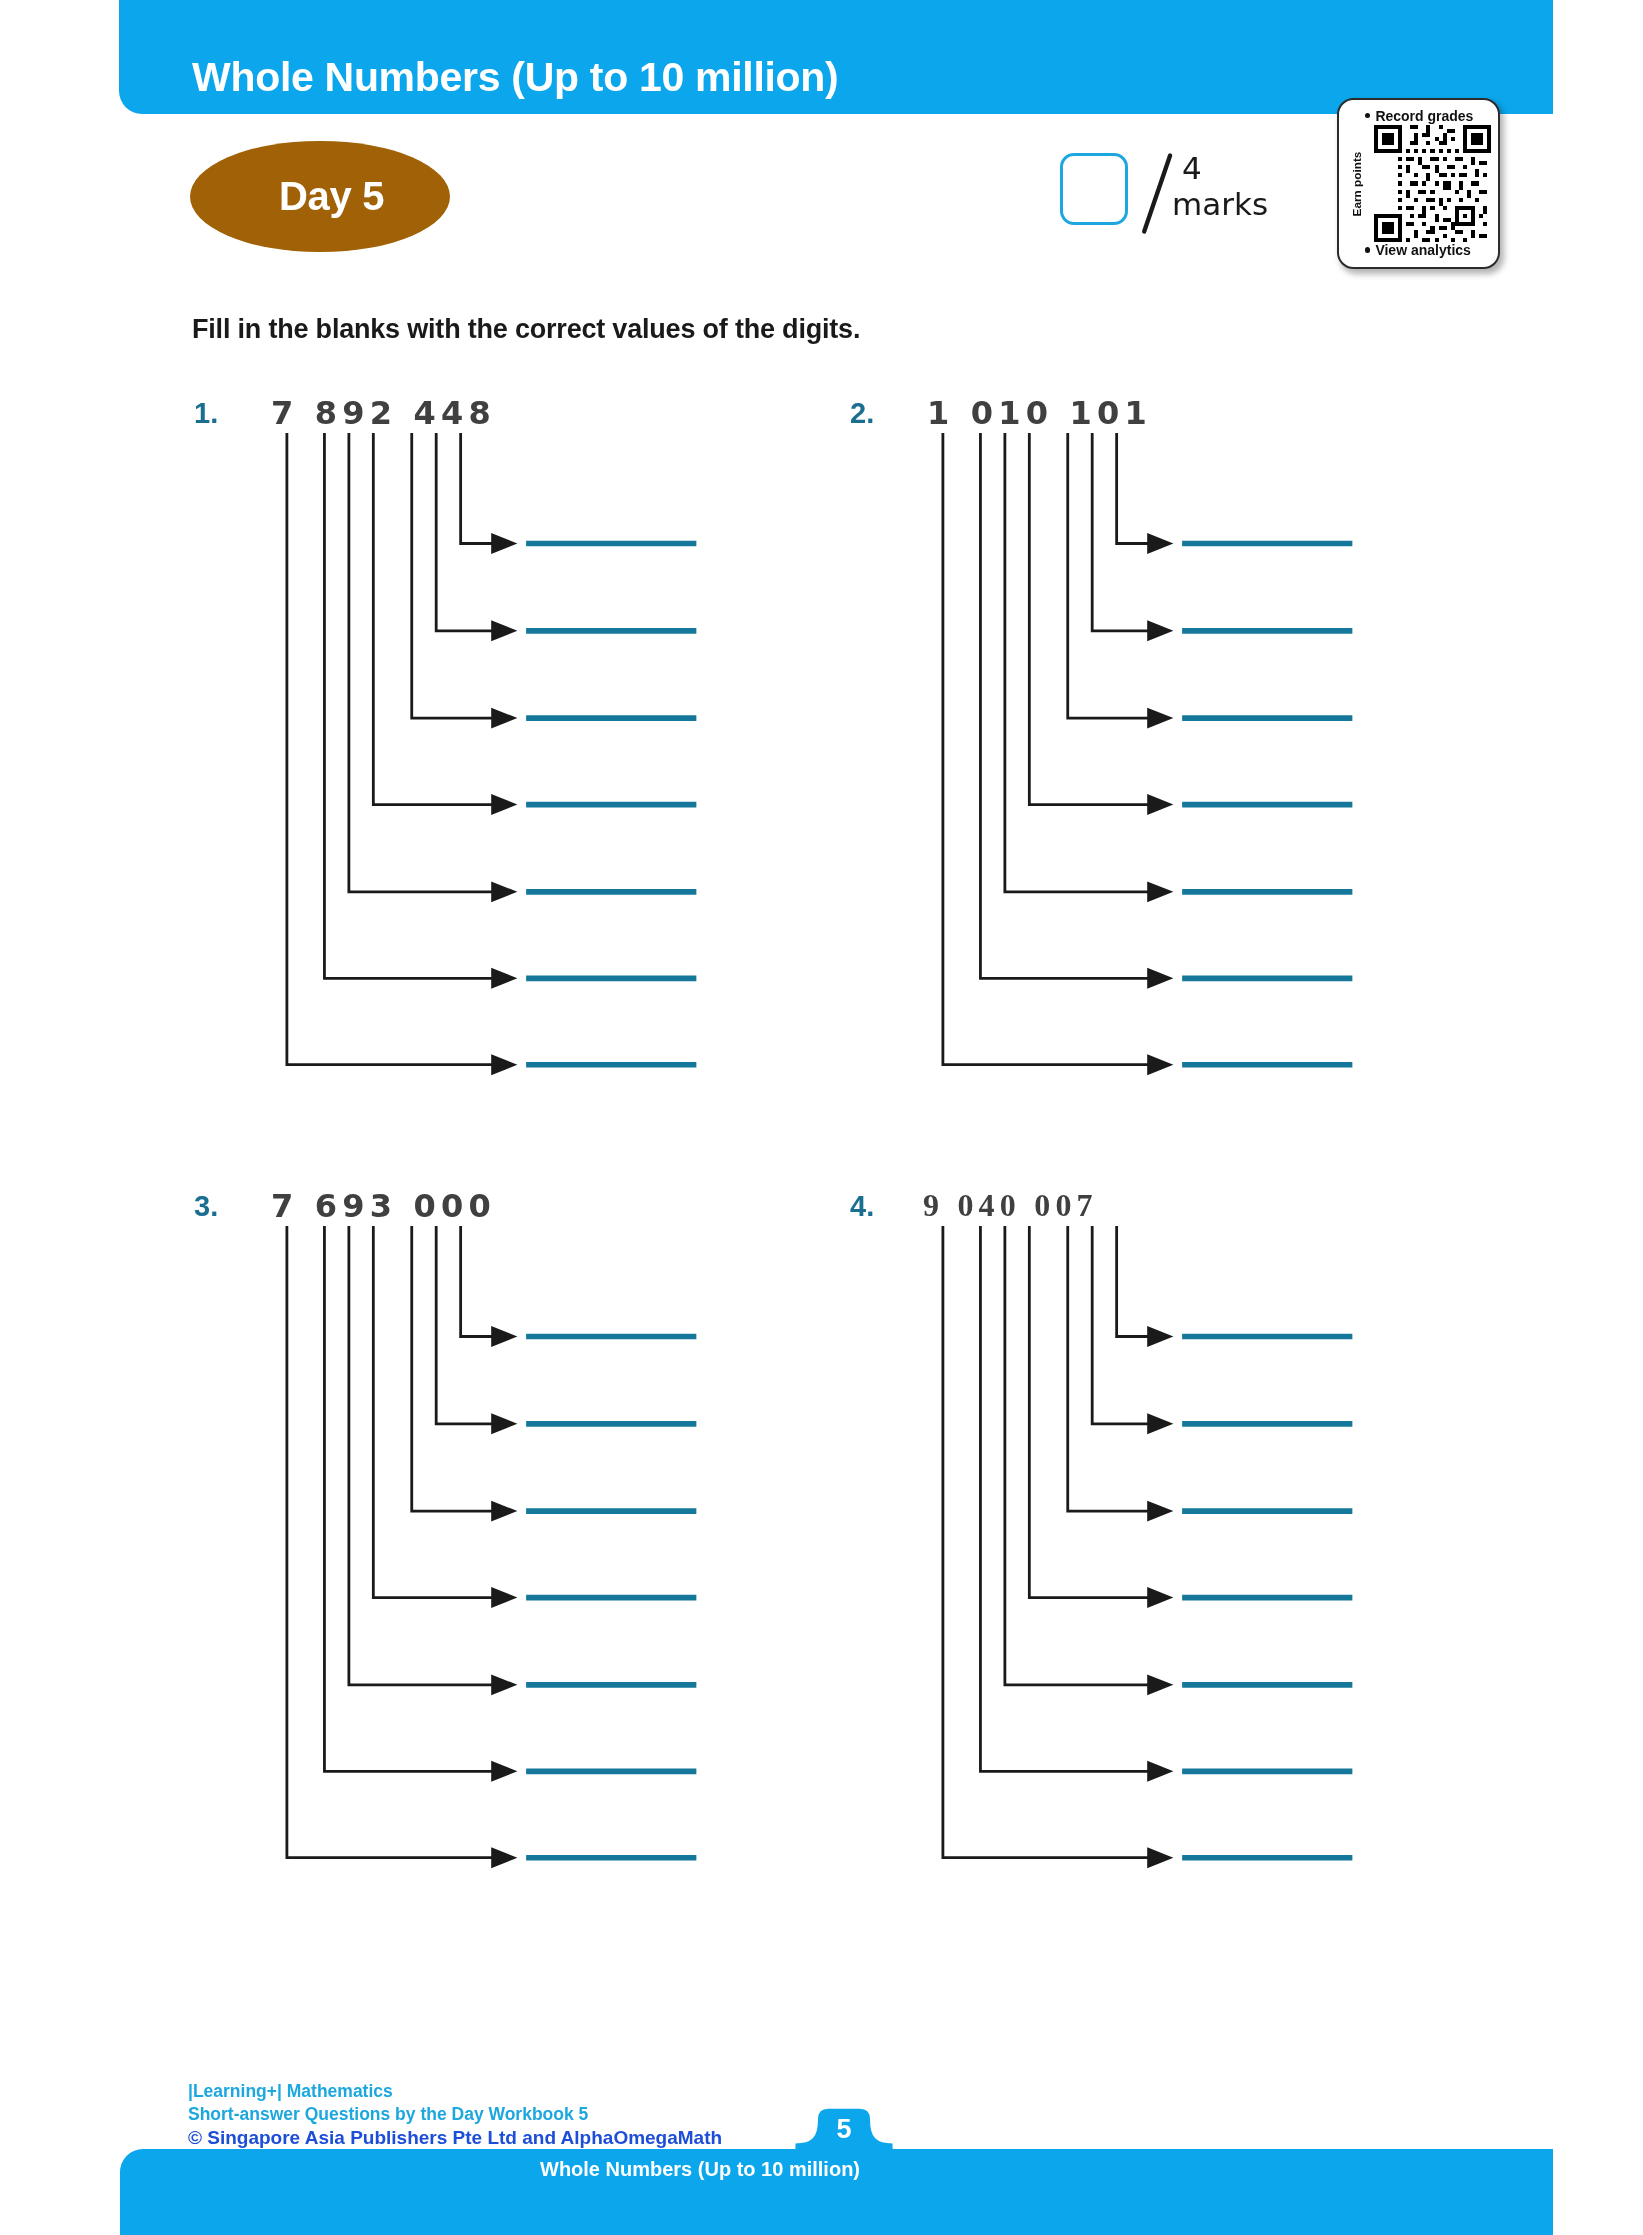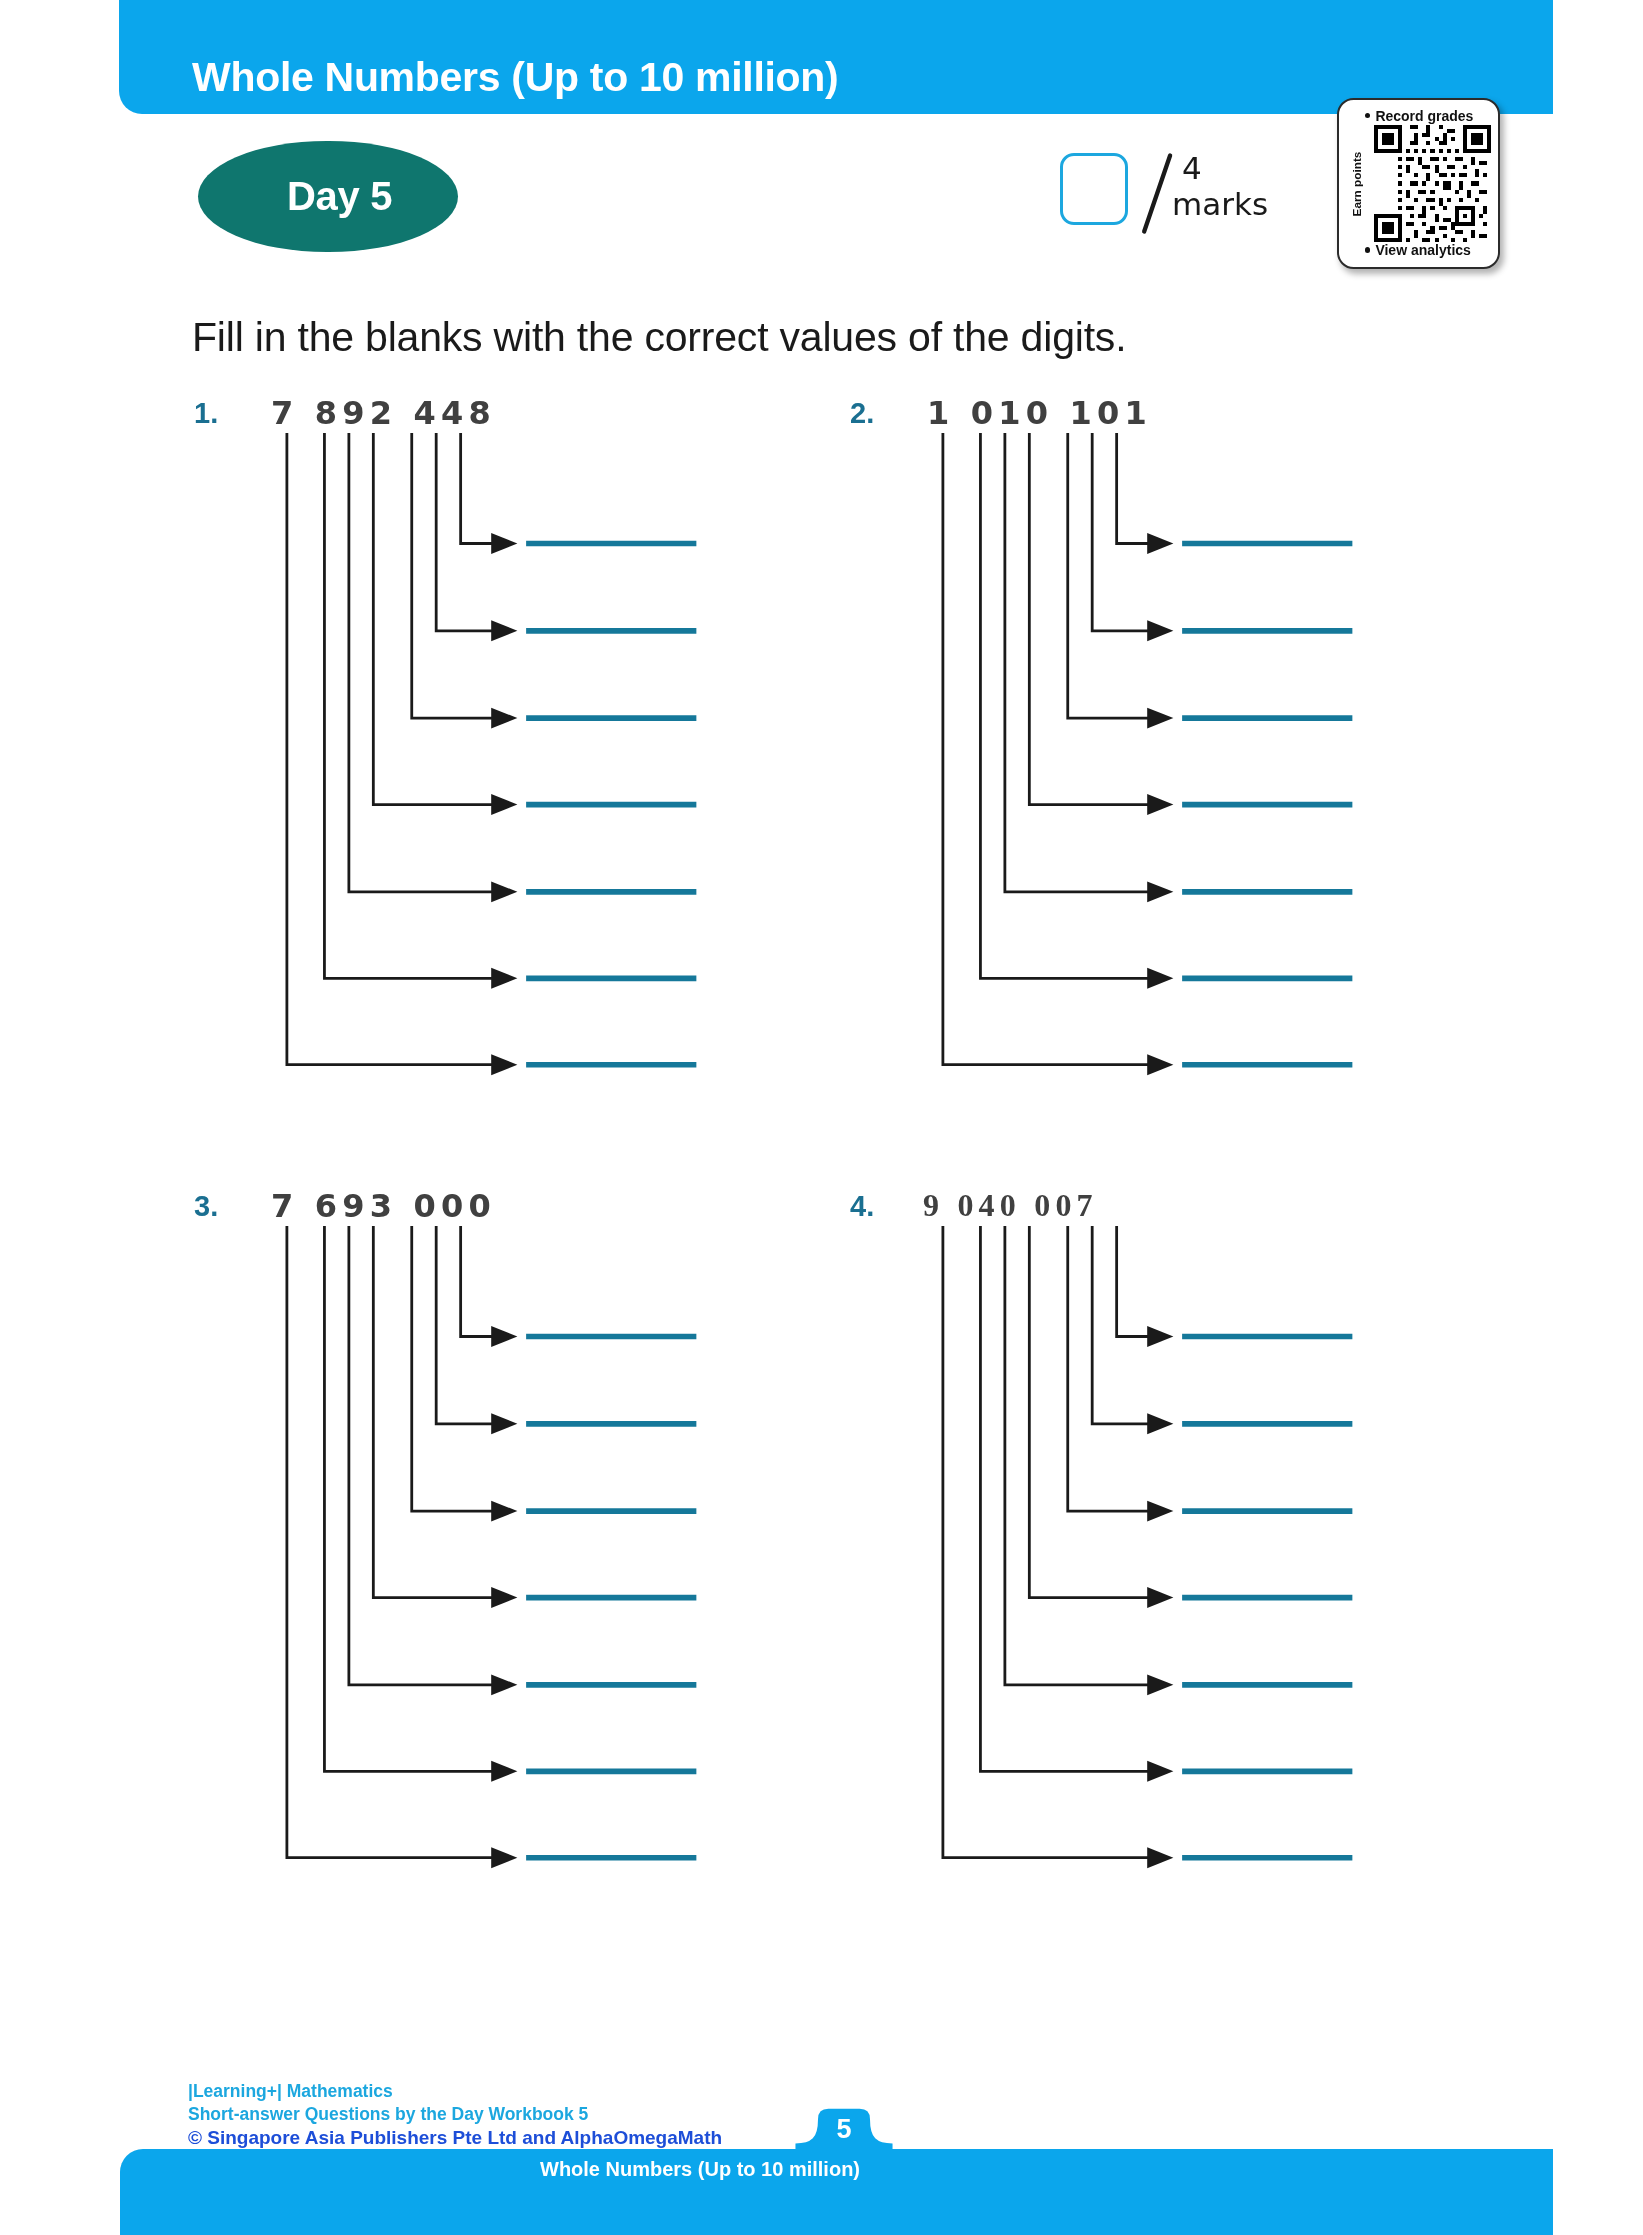--- a/index.html
+++ b/index.html
@@ -34,25 +34,25 @@
     font-size: 41px;
     font-weight: bold;
     color: #ffffff;
     letter-spacing: -0.3px;
     white-space: nowrap;
   }
 
   
   .day-badge {
     position: absolute;
-    left: 198px;
+    left: 190px;
     top: 141px;
     width: 260px;
     height: 111px;
-    background: #0f766e;
+    background: #a16207;
     border-radius: 130px / 56px;
   }
   .day-badge-label {
     position: absolute;
     left: 0;
     top: 0;
     width: 260px;
     height: 111px;
     display: flex;
     align-items: center;
@@ -161,22 +161,22 @@
     width: 117px;
     height: 117px;
   }
   .qr-matrix svg { display: block; }
 
   
   .instruction {
     position: absolute;
     left: 192px;
     top: 314px;
-    font-size: 41px;
-    font-weight: normal;
+    font-size: 27px;
+    font-weight: bold;
     color: #1a1a1a;
     letter-spacing: -0.2px;
   }
 
   
   .question {
     position: absolute;
   }
   .q-number {
     position: absolute;

